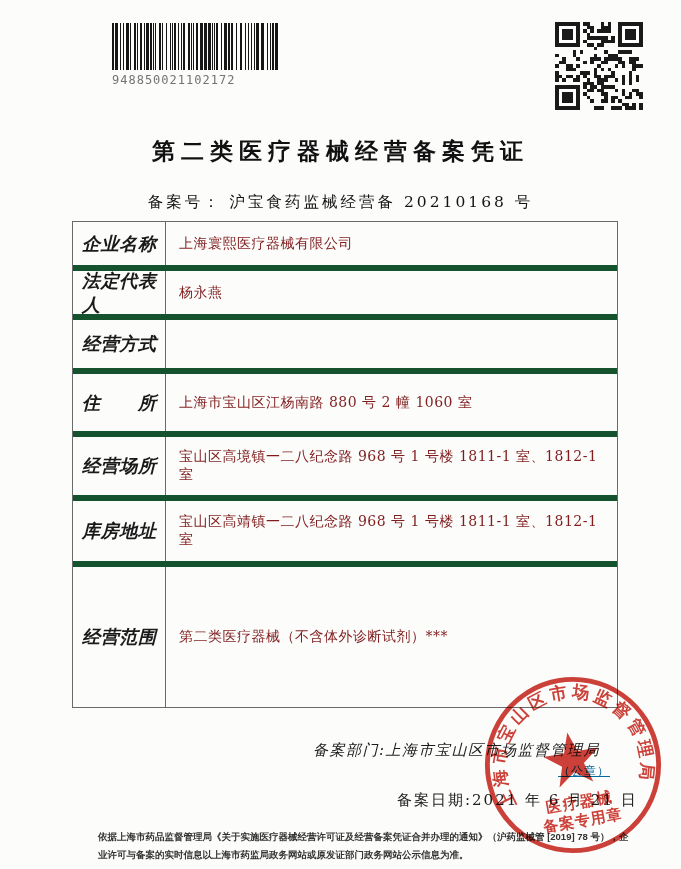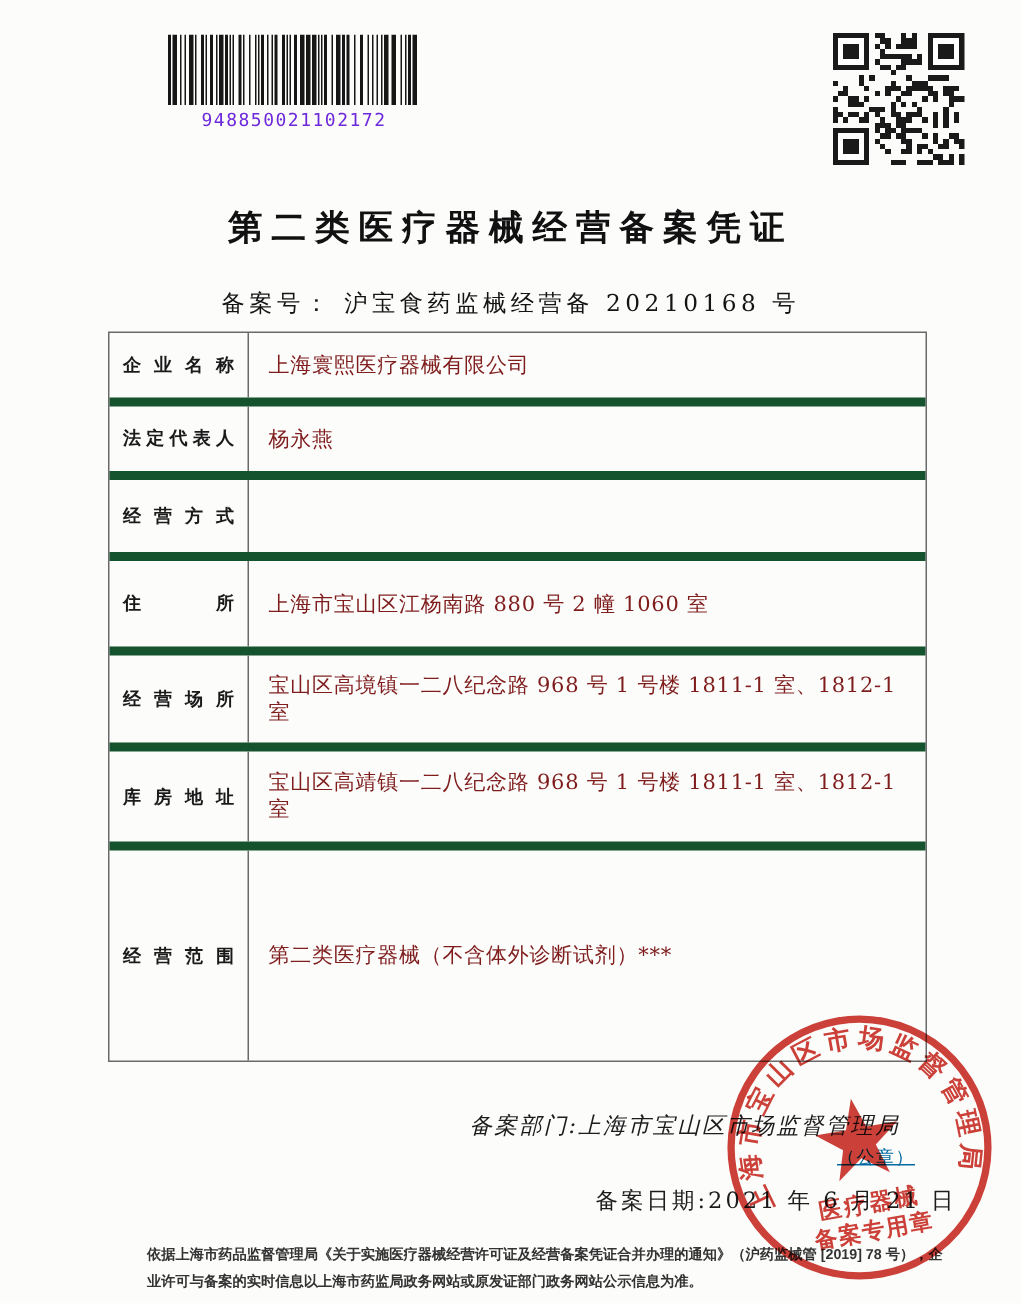--- a/index.html
+++ b/index.html
@@ -8,23 +8,23 @@
     width:681px;height:869px;
     background:#fcfcfb;
     overflow:hidden;
     font-family:"DejaVu Serif","Liberation Serif",serif;
     color:#1f1f1f;
   }
   
   .barcode-wrap{position:absolute;left:112px;top:23px;width:168px;}
   .barcode-svg{display:block;width:168px;height:47px;}
   .barcode-num{
-    margin-top:3px;text-align:center;
+    margin-top:3px;text-align:left;
     font-family:"DejaVu Sans Mono","Liberation Mono",monospace;
-    font-size:12px;letter-spacing:1px;color:#6d28d9;
+    font-size:12px;letter-spacing:1px;color:#737373;
   }
   .qr-svg{position:absolute;left:555px;top:22px;width:88px;height:88px;}
   
   .title{
     position:absolute;left:0;top:136px;width:100%;
     text-align:center;font-size:23px;font-weight:700;
     letter-spacing:6px;color:#111;
   }
   .record-line{
     position:absolute;left:0;top:192px;width:100%;
@@ -39,22 +39,22 @@
   }
   .row{display:flex;border-top:6px solid #14532d;}
   .row:first-child{border-top:none;}
   .cell-label{
     width:93px;flex:0 0 93px;border-right:1px solid #6a6a6a;
     display:flex;align-items:center;justify-content:center;
     box-sizing:border-box;
   }
   .cell-label span{
     display:inline-block;width:74px;
-    font-size:12px;font-weight:600;color:#1a1a1a;
-    text-align:justify;text-align-last:justify;
+    font-size:18px;font-weight:600;color:#1a1a1a;
+    text-align:justify;text-align-last:justify;font-style:italic;
   }
   .cell-value{
     flex:1;display:flex;align-items:center;
     padding-left:13px;padding-right:8px;
     font-size:14px;color:#7f1d1d;letter-spacing:0.5px;
   }
   .h43{height:43px}.h48{height:48px}.h57{height:57px}
   .h58{height:58px}.h60{height:60px}.h140{height:140px}
   
   .dept-line{position:absolute;left:313px;top:741px;font-size:15px;letter-spacing:1.5px;color:#1c1c1c;font-style:italic;}

